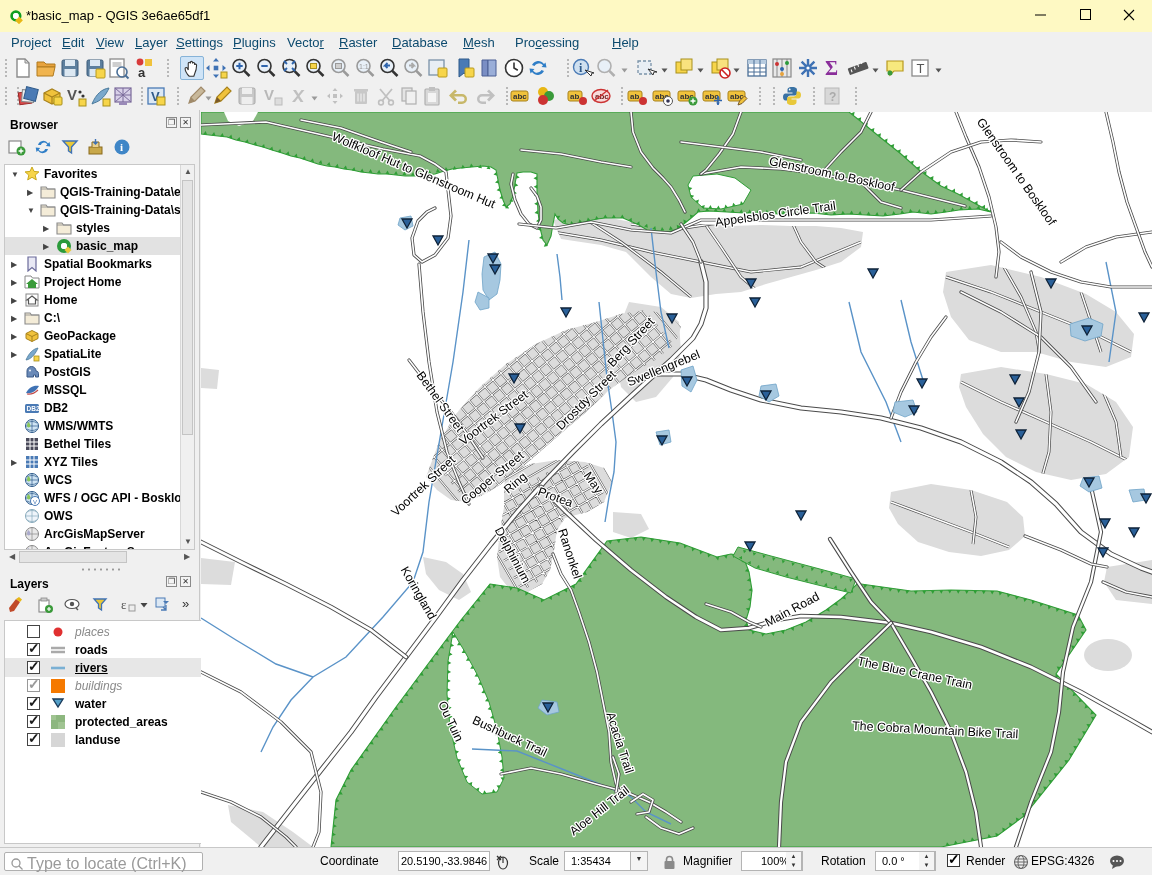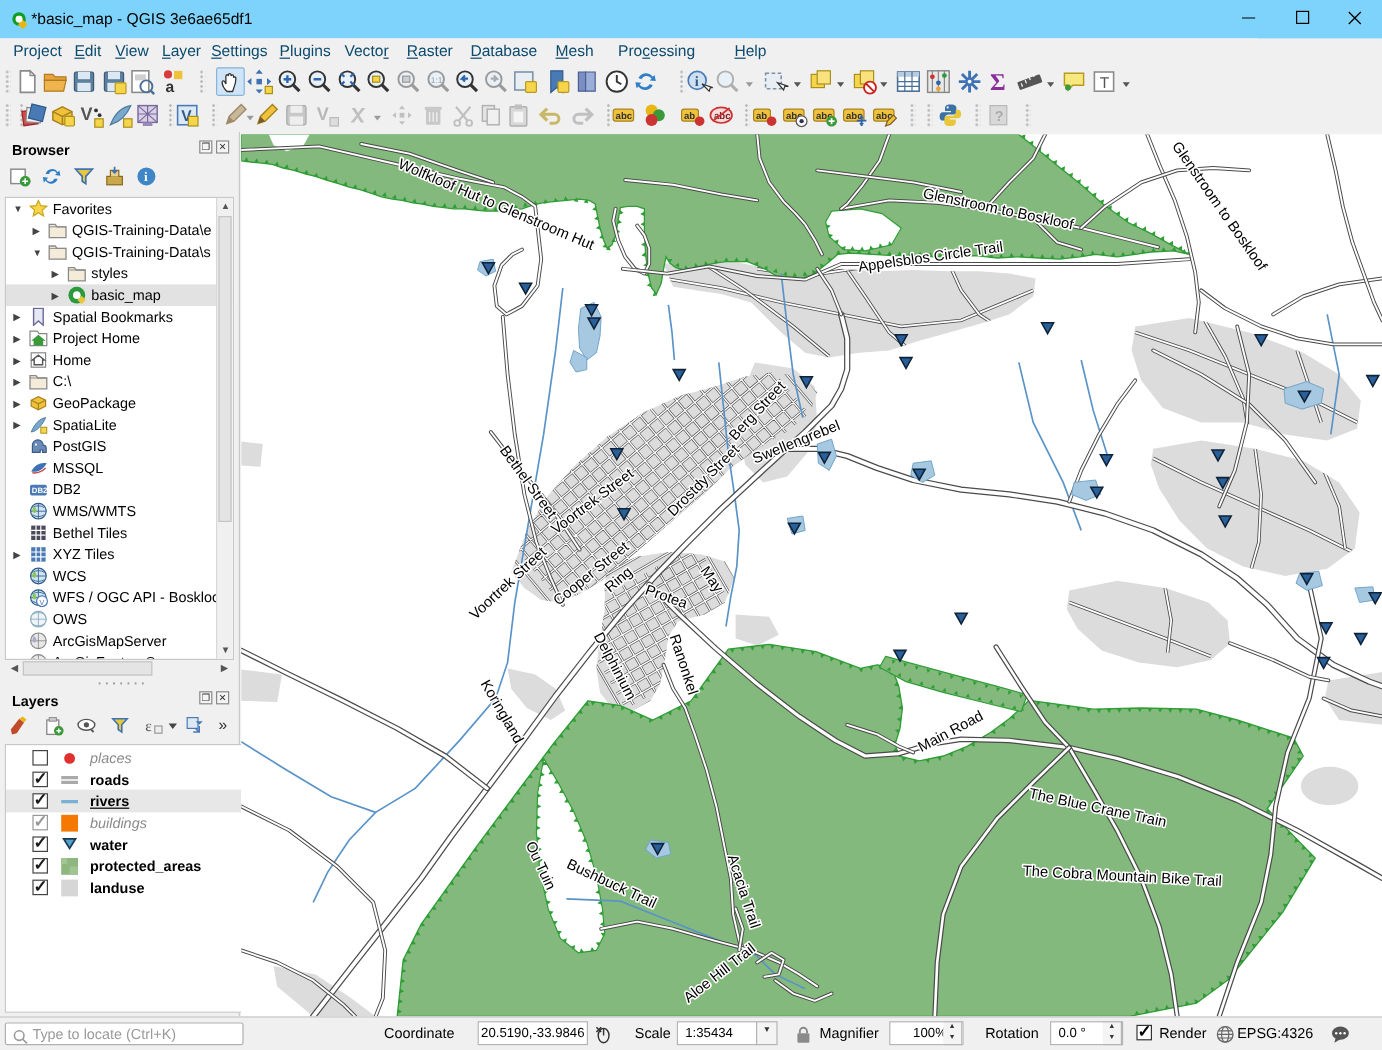--- a/index.html
+++ b/index.html
@@ -1,42 +1,42 @@
 <!DOCTYPE html>
 <html><head>
 <meta charset="utf-8">
 <style>
 * { margin:0; padding:0; box-sizing:border-box; }
 html,body { width:1152px; height:875px; overflow:hidden; font-family:"Liberation Sans", sans-serif; background:#f0f0f0; }
-#titlebar { position:absolute; left:0; top:0; width:1152px; height:32px; background:#7dd3fc; }
+#titlebar { position:absolute; left:0; top:0; width:1152px; height:32px; background:#fef9c3; }
 #titlebar .ttext { position:absolute; left:26px; top:8px; font-size:13px; color:#000; }
 .wbtn { position:absolute; top:0; width:45px; height:30px; }
 #menubar { position:absolute; left:0; top:32px; width:1048px; height:22px; background:#f0f0f0; font-size:13px; color:#0c4a6e; }
 #menubar span { position:absolute; top:3px; }
 #menubar u { text-decoration:underline; }
 #tb { position:absolute; left:0; top:54px; width:1152px; height:56px; background:#f0f0f0; }
 #tb .row { position:absolute; left:0; width:1152px; height:28px; }
 .ticon { position:absolute; top:2px; width:24px; height:24px; }
 .sep { position:absolute; top:4px; width:5px; height:20px;
   background-image:radial-gradient(circle, #b8b8b8 1px, transparent 1.2px);
   background-size:4px 4px; }
 #dock { position:absolute; left:0; top:110px; width:200px; height:737px; background:#f0f0f0; border-right:1px solid #c8c8c8; }
 .ptitle { font-size:12px; color:#000;font-weight:bold; }
 .pbtn { position:absolute; width:11px; height:11px; border:1px solid #8a8a8a; background:#f4f4f4; font-size:8px; line-height:9px; text-align:center; color:#333; }
 #browser { position:absolute; left:0; top:2px; width:199px; height:455px; }
 #btree { position:absolute; left:4px; top:52px; width:191px; height:386px; background:#ffffff; border:1px solid #c8c8c8; overflow:hidden; }
 .trow { position:absolute; left:0; width:100%; height:18px; font-size:12px; color:#000; white-space:nowrap; }
-.trow .lbl { position:absolute; top:2px; }
+.trow .lbl { position:absolute; top:2px;font-weight:bold; }
 .arrow { position:absolute; top:5px; width:8px; height:8px; font-size:8px; color:#444; }
 #layers { position:absolute; left:0; top:462px; width:199px; height:275px; }
 #llist { position:absolute; left:4px; top:48px; width:211px; height:224px; background:#ffffff; border:1px solid #c8c8c8; }
 .lrow { position:absolute; left:0; width:100%; height:18px; font-size:12px; font-weight:bold; color:#000; }
 #map { position:absolute; left:201px; top:112px; width:951px; height:735px; background:#fff; }
 #statusbar { position:absolute; left:0; top:847px; width:1152px; height:28px; background:#f0f0f0; border-top:1px solid #c8c8c8; font-size:12px; color:#000; }
-#locate { position:absolute; left:4px; top:4px; width:199px; height:19px; background:#fff; border:1px solid #b0b0b0; border-radius:2px; color:#9a9a9a; font-size:12px; padding-left:22px; padding-top:2px; }
+#locate { position:absolute; left:4px; top:4px; width:199px; height:19px; background:#fff; border:1px solid #b0b0b0; border-radius:2px; color:#9a9a9a; font-size:16px; padding-left:22px; padding-top:2px; }
 .sbox { position:absolute; top:3px; height:20px; background:#fff; border:1px solid #b4b4b4; font-size:11px; text-align:center; padding-top:3px; }
 .slbl { position:absolute; top:6px; }
 .spin { position:absolute; top:3px; width:16px; height:20px; border:1px solid #b4b4b4; border-left:none; background:#f4f4f4; font-size:6px; color:#333; text-align:center; line-height:9px; }
 </style>
 </head>
 <body>
 
 <div id="titlebar">
   <svg style="position:absolute;left:9px;top:9px" width="15" height="15" viewBox="0 0 24 24">
     <circle cx="11" cy="11" r="9" fill="#109e20"></circle>

